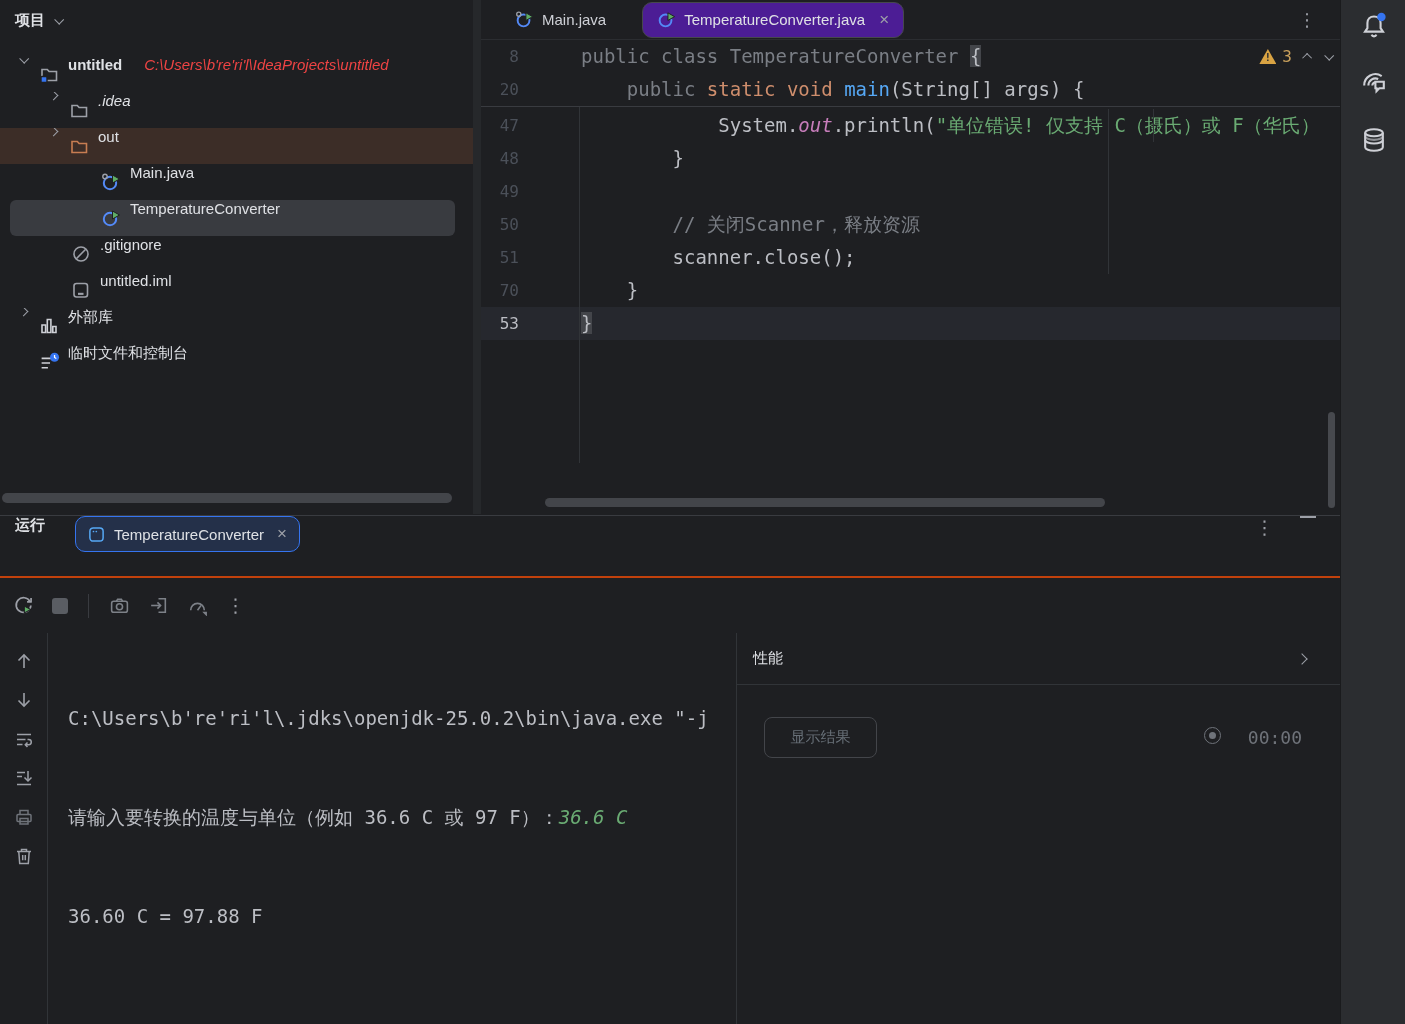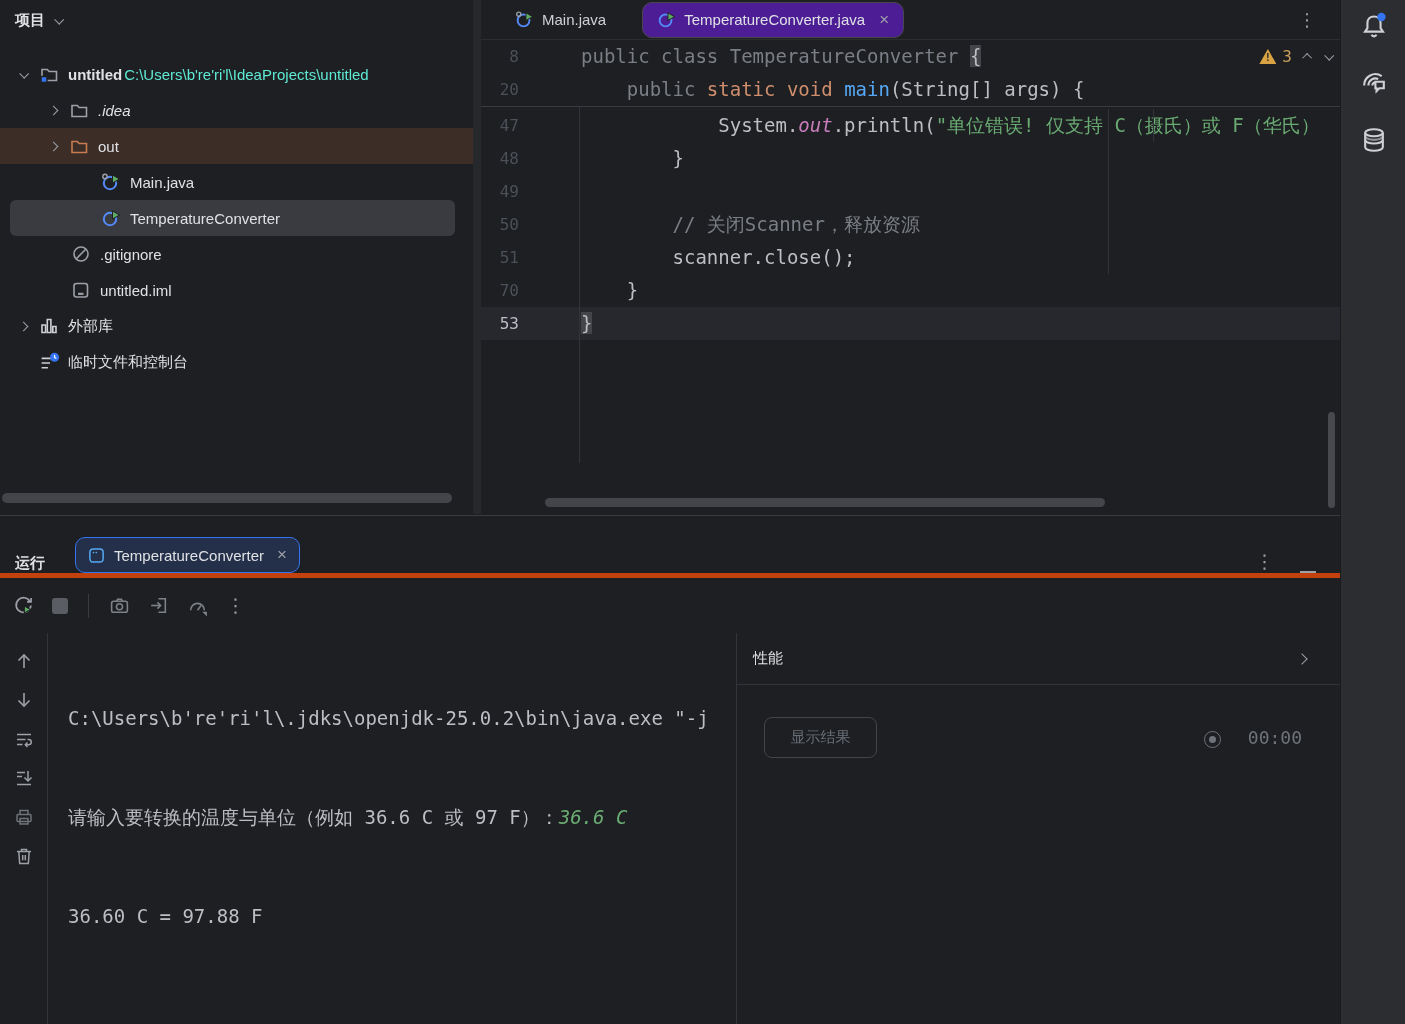--- a/index.html
+++ b/index.html
@@ -17,26 +17,26 @@
   
   .chv { display:inline-block; width:7px; height:7px; border-right:1.6px solid #9da0a8; border-bottom:1.6px solid #9da0a8; }
   .chv.down { transform:rotate(45deg) translateY(-1px); }
   .chv.right { transform:rotate(-45deg); }
   svg { display:block; }
   .icon { display:inline-flex; align-items:center; justify-content:center; flex:none; }
 
   
   .pp-header { display:flex; align-items:center; gap:10px; height:40px; padding-left:15px; font-size:15px; font-weight:bold; color:#dfe1e5; }
   .tree { margin-top:16px; }
-  .trow { display:flex; align-items:center; height:36px; font-size:15px; color:#dfe1e5; white-space:nowrap; overflow:hidden; cursor:pointer; }
+  .trow { display:flex; height:36px; font-size:15px; color:#dfe1e5; white-space:nowrap; overflow:hidden; cursor:pointer; }
   .trow .chvbox { width:30px; display:flex; justify-content:center; flex:none; }
   .trow .icon { width:22px; margin-right:8px; }
   .trow.hovered { background:#3c2d27; }
   .trow.selected { background:#393b40; border-radius:6px; margin:0 18px 0 10px; }
-  .t-path { color:#5eead4; margin-left:2px; font-size:15px; }
+  .t-path { color:#ef4444; margin-left:22px; font-size:15px;font-style:italic; }
   .bold { font-weight:bold; }
   .pp-hscroll { position:absolute; left:2px; top:493px; width:450px; height:10px; border-radius:5px; background:#43454a; }
 
   
   .tabbar { display:flex; align-items:center; height:40px; padding-left:28px; border-bottom:1px solid #2b2d31; }
   .etab { display:flex; align-items:center; gap:8px; font-size:15px; color:#ced0d6; padding:0 6px; cursor:pointer; }
   .etab.active { margin-left:30px; height:36px; padding:0 14px; background:#4c1d95; border:1px solid #46484d; border-radius:10px; color:#dfe1e5; }
   .etab .close { color:#9da0a8; font-size:17px; margin-left:6px; }
   .tab-kebab { margin-left:auto; margin-right:24px; color:#9da0a8; font-size:18px; cursor:pointer; }
 
@@ -63,21 +63,21 @@
 
   .codearea { position:relative; padding-top:2px; height:368px; }
   .gutter-sep { position:absolute; left:98px; top:0; width:1px; height:356px; background:#313438; }
   .iguide { position:absolute; width:1px; background:#313438; }
   .curline { background:#26282e; }
   .curline .ln { color:#bcbec4; }
   .ed-vscroll { position:absolute; right:5px; top:412px; width:7px; height:96px; border-radius:4px; background:#47494e; }
   .ed-hscroll { position:absolute; left:64px; top:498px; width:560px; height:9px; border-radius:5px; background:#43454a; }
 
   
-  .rp-header { position:relative; display:flex; align-items:flex-end; height:62px; border-bottom:5px solid #c2410c; }
+  .rp-header { position:relative; display:flex; align-items:flex-start; height:62px; border-bottom:2px solid #c2410c; }
   .rp-title { font-size:15px; font-weight:bold; margin-left:15px; }
   .rtab { display:flex; align-items:center; gap:9px; height:36px; margin-left:30px; padding:0 12px 0 12px; background:#243049; border:1.5px solid #3574f0; border-radius:10px; font-size:15px; color:#dfe1e5; cursor:pointer; }
   .rtab .close { color:#9da0a8; font-size:17px; margin-left:4px; }
   .rp-header .kebab { position:absolute; right:66px; color:#9da0a8; font-size:19px; cursor:pointer; }
   .rp-header .minim { position:absolute; right:24px; width:16px; height:2px; background:#9da0a8; cursor:pointer; }
 
   .rp-toolbar { display:flex; align-items:center; height:55px; padding-left:13px; gap:18px; color:#9da0a8; }
   .rp-toolbar .sep { width:1px; height:24px; background:#393b40; margin:0 2px; }
   .stop-sq { width:16px; height:16px; background:#5a5d63; border-radius:3px; }
   .rp-toolbar .kebab { font-size:19px; }
@@ -85,21 +85,21 @@
   .console-wrap { position:absolute; left:0; top:117px; bottom:0; width:736px; }
   .con-tools { position:absolute; left:0; top:0; bottom:0; width:48px; border-right:1px solid #313438; display:flex; flex-direction:column; align-items:center; padding-top:18px; gap:19px; color:#9da0a8; }
   .con-text { position:absolute; left:68px; top:3px; right:0; overflow:hidden; font-family:"DejaVu Sans Mono", monospace; font-size:19px; line-height:33px; color:#bcbec4; white-space:pre; }
   .cin { color:#6aab73; font-style:italic; }
 
   .perf { position:absolute; left:736px; top:117px; bottom:0; right:0; border-left:1px solid #313438; }
   .perf-header { position:relative; display:flex; align-items:center; height:52px; padding-left:16px; font-size:15px; color:#dfe1e5; border-bottom:1px solid #313438; }
   .perf-header .chv { position:absolute; right:34px; width:8px; height:8px; }
   .perf-body { position:relative; }
   .show-btn { position:absolute; left:27px; top:32px; width:113px; height:41px; border:1px solid #43454a; border-radius:8px; background:transparent; color:#687078; font-size:15px; font-family:"Liberation Sans", sans-serif; }
-  .timer { position:absolute; right:38px; top:42px; display:flex; align-items:flex-end; gap:27px; color:#6f737a; }
+  .timer { position:absolute; right:38px; top:42px; display:flex; align-items:flex-start; gap:27px; color:#6f737a; }
   .rec-ic { width:17px; height:17px; border:1.7px solid #6f737a; border-radius:50%; display:flex; align-items:center; justify-content:center; }
   .rec-ic i { width:7px; height:7px; background:#6f737a; border-radius:50%; }
   .timer .tval { font-family:"DejaVu Sans Mono", monospace; font-size:18px; }
 
   
   .right-stripe .icon { position:absolute; left:0; width:65px; height:44px; color:#ced0d6; cursor:pointer; }
 </style>
 </head>
 <body>
 

